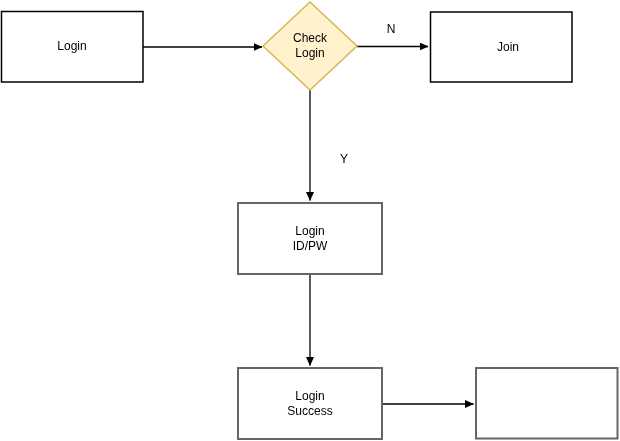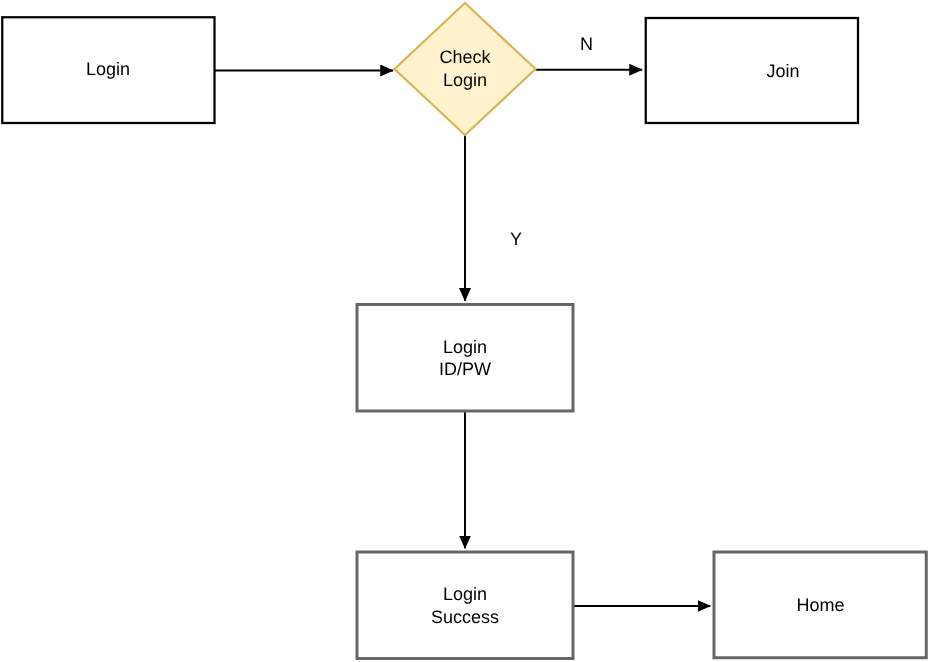--- a/index.html
+++ b/index.html
@@ -67,27 +67,26 @@
     <rect class="thick-rect" x="238" y="203" width="144" height="71" fill="#FFFFFF" stroke="#666666"></rect>
     <rect class="thick-rect" x="238" y="368" width="144" height="71" fill="#FFFFFF" stroke="#666666"></rect>
     <rect class="thick-rect" x="476" y="368" width="141.5" height="70.5" fill="#FFFFFF" stroke="#666666"></rect>
   </svg>
 
   <div class="node-label" style="left:1px; top:11px; width:142px; height:71px;">Login</div>
 
   <div class="node-label" style="left:263px; top:2px; width:94px; height:88px;">Check
 Login</div>
 
-  <div class="node-label" style="left:430px; top:12px; width:128px; height:70px;padding-left:28px;">Join</div>
+  <div class="node-label" style="left:416px; top:12px; width:128px; height:70px;padding-left:28px;">Join</div>
 
   <div class="node-label" style="left:238px; top:203px; width:144px; height:71px;">Login
 ID/PW</div>
 
   <div class="node-label" style="left:238px; top:368px; width:144px; height:71px;">Login
 Success</div>
 
-  <div class="node-label" style="left:476px; top:368px; width:142px; height:71px;">Home</div>
 
   <div class="edge-label" style="left:391px; top:29px;">N</div>
 
   <div class="edge-label" style="left:344px; top:159px;">Y</div>
 
 </div>
 
 </body></html>

